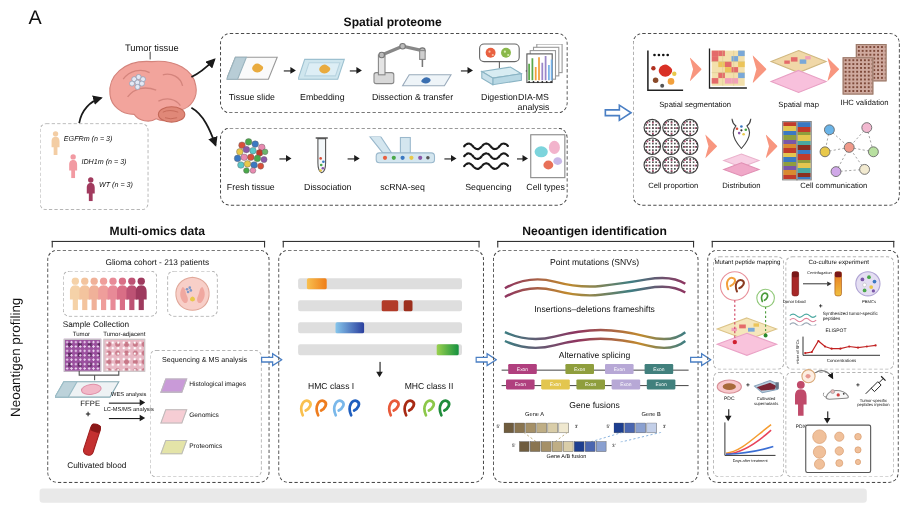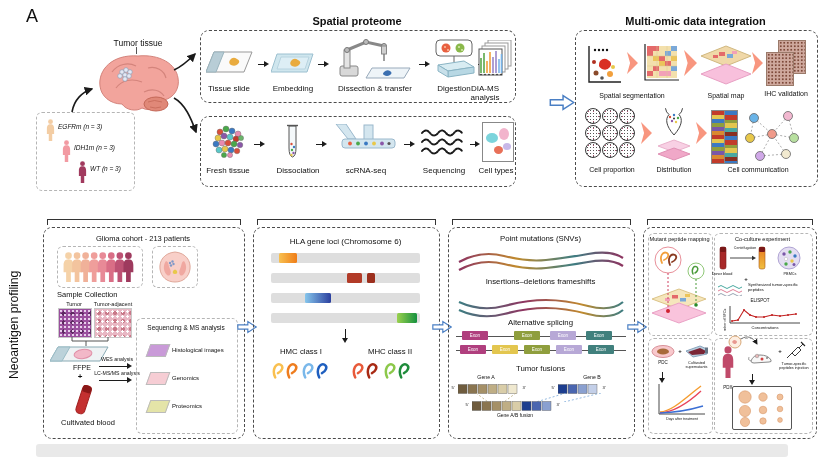--- a/index.html
+++ b/index.html
@@ -262,21 +262,20 @@
     <div class="blob" style="left:16px;top:5px;width:10px;height:12px;background:#f2b4cc"></div>
     <div class="blob" style="left:11px;top:23px;width:9px;height:8px;background:#e87058"></div>
     <div class="blob" style="left:20px;top:20px;width:8px;height:7px;background:#c8b8e8"></div>
   </div>
   <div class="lb f8" style="left:472px;top:167px;width:48px">Cell types</div>
 
   <svg class="abs" style="left:549px;top:94px" width="26" height="17" viewBox="0 0 24 16">
     <path d="M1 5.5 H13 V1.5 L23 8 L13 14.5 V10.5 H1 Z" fill="#fff" stroke="#4a7fc4" stroke-width="1.4"></path>
   </svg>
 
-  <div class="lb f11 b" style="left:575px;top:15px;width:241px">Multi-omic data integration</div>
   <div class="db" style="left:575px;top:30px;width:241px;height:155px"></div>
 
   <svg class="abs" style="left:583px;top:40px" width="42" height="48" viewBox="0 0 42 48">
     <path d="M6 6 V42 H38" fill="none" stroke="#222" stroke-width="1.4"></path>
     <g fill="#111">
         <circle cx="12" cy="10" r="1.2"></circle>
         <circle cx="16" cy="10" r="1.2"></circle>
         <circle cx="20" cy="10" r="1.2"></circle>
         <circle cx="24" cy="10" r="1.2"></circle>
       </g>
@@ -387,20 +386,21 @@
         <circle cx="52" cy="30" r="4.5" fill="#b8e0a0"></circle>
         <circle cx="18" cy="48" r="4.5" fill="#d0a8e8"></circle>
         <circle cx="44" cy="46" r="4.5" fill="#f2ead0"></circle>
     </g>
   </svg>
   <div class="lb f7" style="left:716px;top:166px;width:84px">Cell communication</div>
 
   <div class="lb f12" style="left:-60px;top:318px;width:150px;transform:rotate(-90deg)">Neoantigen profiling</div>
   <div class="abs" style="left:36px;top:444px;width:752px;height:13px;background:#e9e9e9;border-radius:3px"></div>
 
+  <div class="lb f11 b" style="left:43px;top:205px;width:200px">Multi-omics data</div>
   <div class="bracket" style="left:47px;top:219px;width:192px"></div>
   <div class="db" style="left:43px;top:227px;width:200px;height:210px"></div>
 
   <div class="lb f75" style="left:53px;top:235px;width:180px">Glioma cohort - 213 patients</div>
   <div class="dbl" style="left:57px;top:246px;width:84px;height:40px">
     <svg class="abs" style="left:3px;top:5px" width="78" height="30" viewBox="0 0 78 30">
       <g transform="scale(1.07)">
         <use href="#p-person" fill="#f5d2a8"></use>
           <use href="#p-person" x="8" fill="#f3c49e"></use>
           <use href="#p-person" x="16" fill="#f0b199"></use>
@@ -463,21 +463,20 @@
   <div class="lb f6 left" style="left:172px;top:375px;width:62px">Genomics</div>
   <div class="para" style="left:148px;top:400px;width:18px;height:11px;background:#e4e4a8"></div>
   <div class="lb f6 left" style="left:172px;top:403px;width:62px">Proteomics</div>
 
   <svg class="abs" style="left:237px;top:320px" width="20" height="14" viewBox="0 0 24 16">
       <path d="M1 5.5 H13 V1.5 L23 8 L13 14.5 V10.5 H1 Z" fill="#fff" stroke="#4a7fc4" stroke-width="1.4"></path>
     </svg>
 
   <div class="bracket" style="left:257px;top:219px;width:177px"></div>
   <div class="db" style="left:253px;top:227px;width:185px;height:210px"></div>
-  <div class="lb f8" style="left:258px;top:238px;width:175px">HLA gene loci (Chromosome 6)</div>
 
   <div class="chrbar" style="left:271px;top:253px">
       <div class="seg" style="left:8px;width:18px;background:linear-gradient(90deg,#f8c050,#ef7d18)"></div>
     </div>
   <div class="chrbar" style="left:271px;top:273px">
       <div class="seg" style="left:76px;width:15px;background:#b23b28"></div>
       <div class="seg" style="left:96px;width:8px;background:#9c2f1d"></div>
     </div>
   <div class="chrbar" style="left:271px;top:293px">
       <div class="seg" style="left:34px;width:26px;background:linear-gradient(90deg,#86c6ec,#2b3f9e)"></div>
@@ -505,20 +504,21 @@
   <svg class="abs" style="left:384px;top:360px" width="28" height="22" viewBox="0 0 26 18">
       <use href="#p-loop" stroke="#8cc84a"></use>
       <use href="#p-loop" x="13" stroke="#1f8c3b"></use>
     </svg>
 
 
   <svg class="abs" style="left:432px;top:320px" width="20" height="14" viewBox="0 0 24 16">
       <path d="M1 5.5 H13 V1.5 L23 8 L13 14.5 V10.5 H1 Z" fill="#fff" stroke="#4a7fc4" stroke-width="1.4"></path>
     </svg>
 
+  <div class="lb f11 b" style="left:448px;top:205px;width:185px">Neoantigen identification</div>
   <div class="bracket" style="left:452px;top:219px;width:177px"></div>
   <div class="db" style="left:448px;top:227px;width:185px;height:210px"></div>
 
   <div class="lb f78" style="left:453px;top:235px;width:175px">Point mutations (SNVs)</div>
   <svg class="abs" style="left:456px;top:246px" width="170" height="30" viewBox="0 0 170 30">
     <path d="M3 16 Q 25 4 48 10 T 90 14 T 132 8 T 167 12" fill="none" stroke="url(#dnag1)" stroke-width="2.2"></path>
     <path d="M3 24 Q 25 12 48 18 T 90 22 T 132 16 T 167 20" fill="none" stroke="url(#dnag1)" stroke-width="2.2"></path>
     <g stroke="url(#dnag1)" stroke-width="1.5">
       <line x1="10" y1="12" x2="10" y2="20"></line>
         <line x1="22" y1="9" x2="22" y2="17"></line>
@@ -568,21 +568,21 @@
   </div>
   <div class="abs" style="left:456px;top:345px;width:170px;height:10px">
     <div class="abs" style="left:0;top:4.5px;width:170px;height:1px;background:#555"></div>
     <div class="lb f45" style="left:4px;top:0;width:26px;height:9px;background:#b03f7e;color:#fff;line-height:9px;border-radius:1px">Exon</div>
     <div class="lb f45" style="left:36px;top:0;width:26px;height:9px;background:#e3c64f;color:#fff;line-height:9px;border-radius:1px">Exon</div>
     <div class="lb f45" style="left:68px;top:0;width:26px;height:9px;background:#8f9e3d;color:#fff;line-height:9px;border-radius:1px">Exon</div>
     <div class="lb f45" style="left:100px;top:0;width:26px;height:9px;background:#b7a8d6;color:#fff;line-height:9px;border-radius:1px">Exon</div>
     <div class="lb f45" style="left:132px;top:0;width:26px;height:9px;background:#41807d;color:#fff;line-height:9px;border-radius:1px">Exon</div>
   </div>
 
-  <div class="lb f78" style="left:453px;top:365px;width:175px">Tumor fusions</div>
+  <div class="lb f78" style="left:453px;top:365px;width:175px">Gene fusions</div>
   <div class="lb f52" style="left:466px;top:375px;width:40px">Gene A</div>
   <div class="lb f52" style="left:572px;top:375px;width:40px">Gene B</div>
 
   <div class="lb f42" style="left:449px;top:386px;width:8px">5'</div>
   <svg class="abs" style="left:458px;top:384px" width="60" height="10" viewBox="0 0 60 10">
     <rect x="0" y="0.5" width="9" height="9" fill="#6f5c3e" stroke="#555" stroke-width="0.4"></rect>
       <rect x="10" y="0.5" width="9" height="9" fill="#8a7550" stroke="#555" stroke-width="0.4"></rect>
       <rect x="20" y="0.5" width="9" height="9" fill="#a59067" stroke="#555" stroke-width="0.4"></rect>
       <rect x="30" y="0.5" width="9" height="9" fill="#bfae85" stroke="#555" stroke-width="0.4"></rect>
       <rect x="40" y="0.5" width="9" height="9" fill="#d9cda8" stroke="#555" stroke-width="0.4"></rect>

